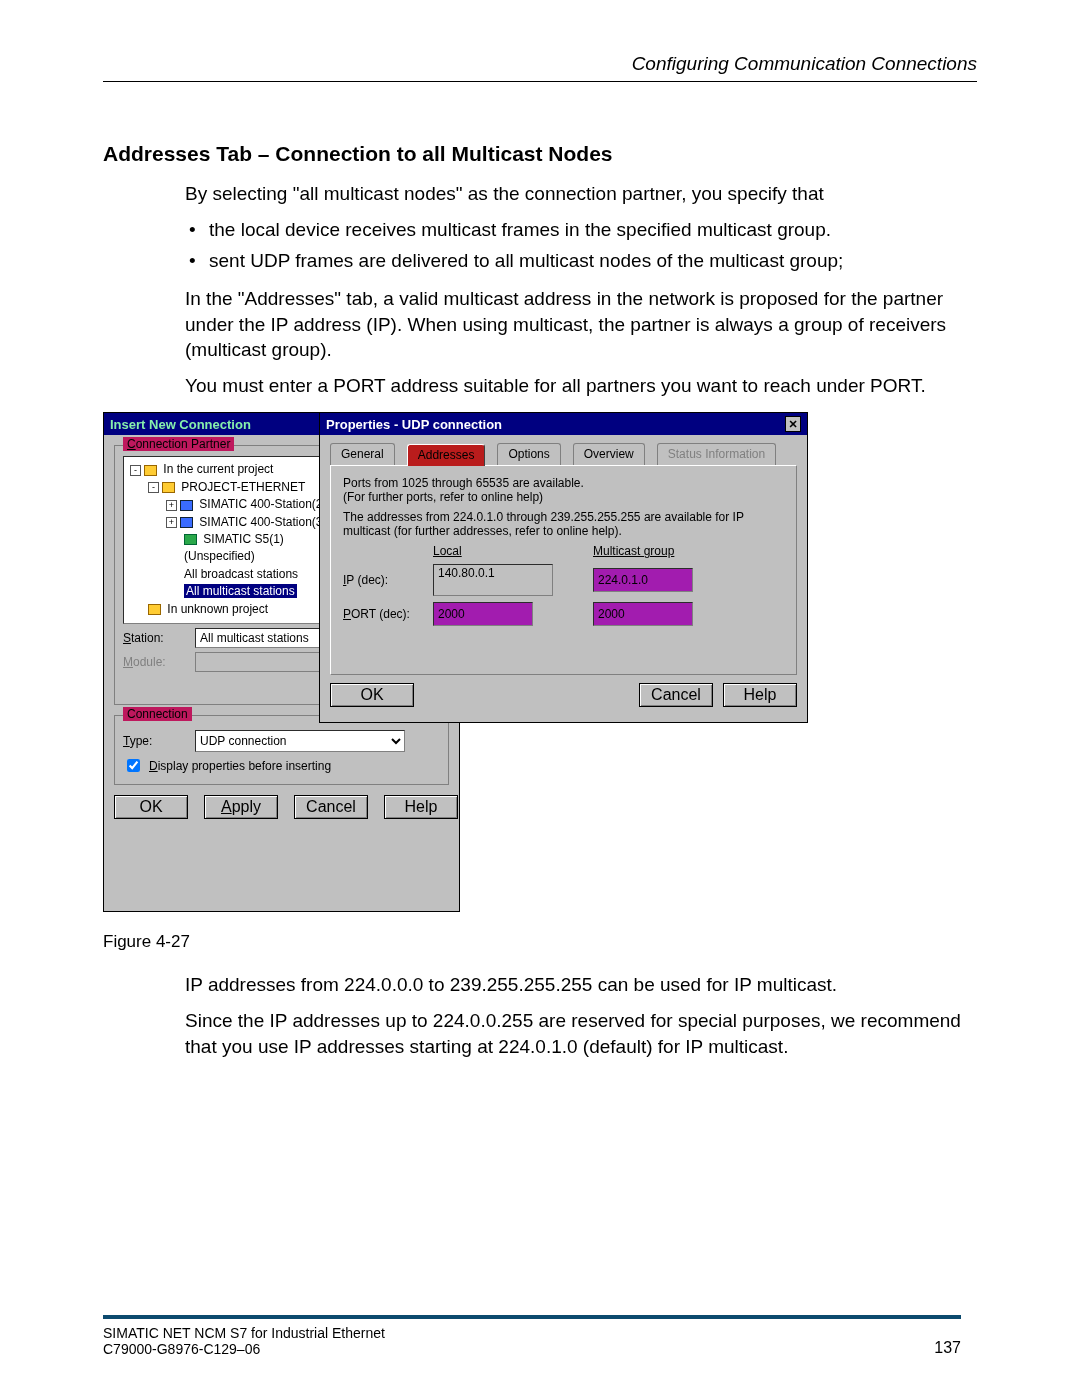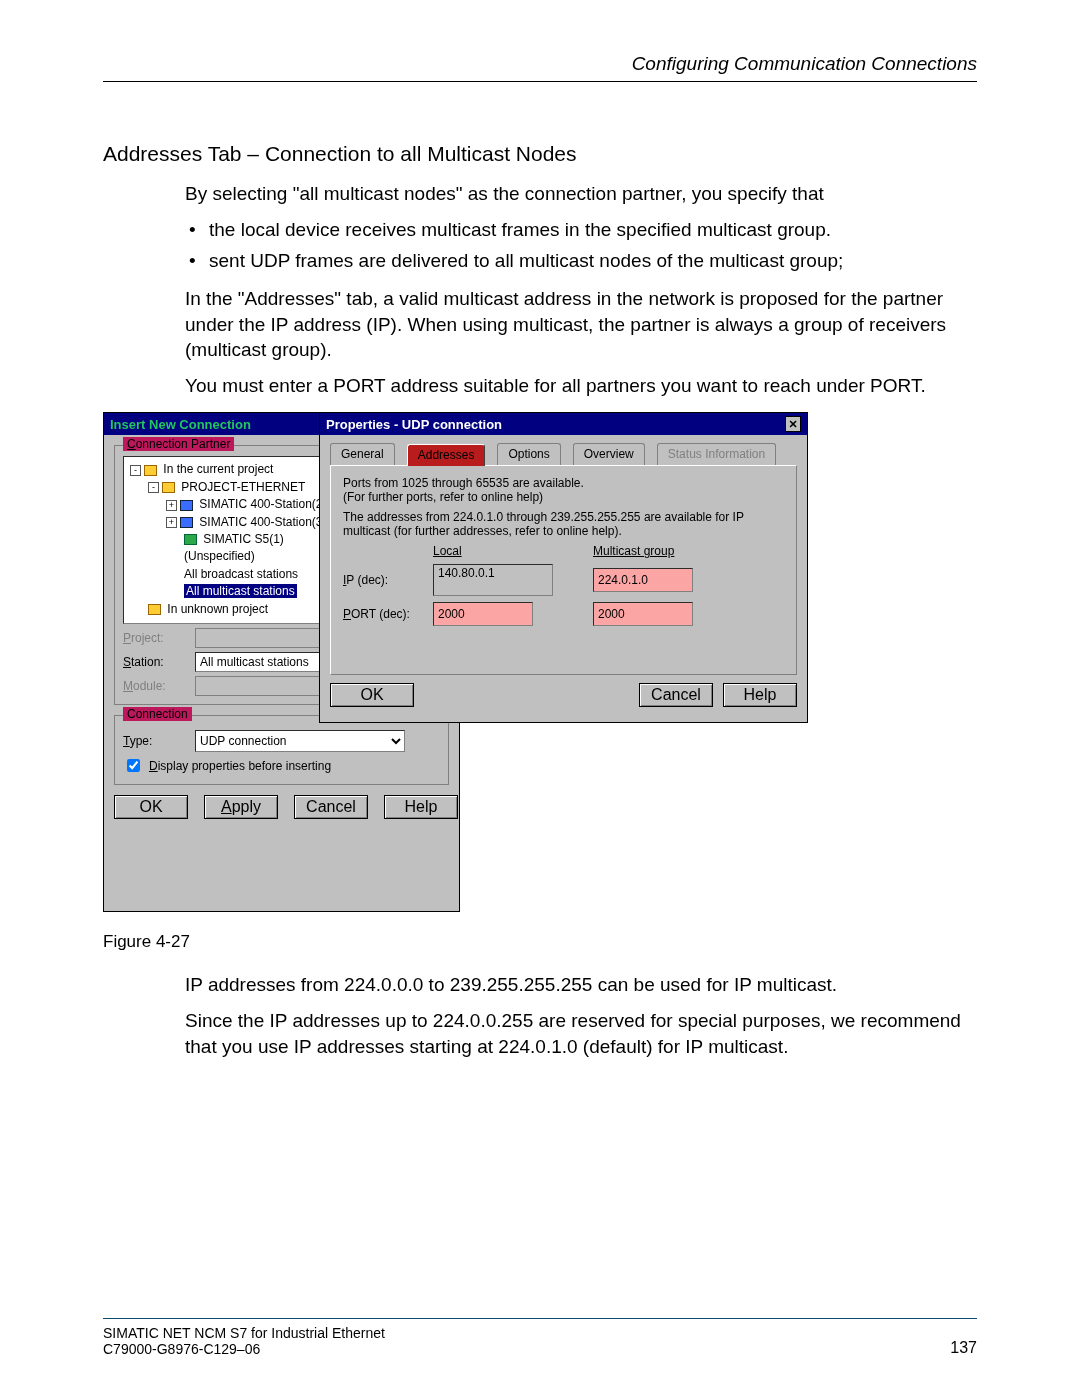--- a/index.html
+++ b/index.html
@@ -18,41 +18,41 @@
   .header-line {
     border-bottom: 1px solid #000;
     padding-bottom: 6px;
     text-align: right;
     font-style: italic;
     font-size: 19px;
     margin-bottom: 60px;
   }
   h1 {
     font-size: 21px;
-    font-weight: normal;
+    font-weight: bold;
     margin: 0 0 15px 0;
   }
   .body-text {
     margin-left: 82px;
     font-size: 19px;
     line-height: 1.35;
   }
   .body-text p { margin: 0 0 10px 0; }
   ul.body-list {
     list-style: none;
     padding-left: 0;
     margin: 8px 0 12px 0;
   }
   ul.body-list li { padding-left: 24px; position: relative; margin-bottom:6px; }
   ul.body-list li::before { content: "•"; position: absolute; left: 4px; }
   .caption { font-size: 17px; margin: 10px 0 20px 0; margin-left:0; }
   .footer {
     position: absolute;
-    left: 103px; right: 103px; bottom: 40px;
-    border-top: 1px solid #0c4a6e;
+    left: 103px; right: 119px; bottom: 40px;
+    border-top: 4px solid #0c4a6e;
     padding-top: 6px;
     font-size: 14px;
     display:flex; justify-content: space-between; align-items:flex-end;
   }
   .footer .pg { font-size: 16px; }
 
   
   .shot {
     position: relative;
     margin-top: 14px;
@@ -64,21 +64,21 @@
   .win-insert {
     position: absolute;
     left: 0; top: 0;
     width: 357px; height: 500px;
     background: #c0c0c0;
     border: 1px solid #000;
   }
   .titlebar {
     height: 22px;
     background: #000080;
-    color: #22c55e;
+    color: #86efac;
     padding: 3px 6px;
     font-weight: bold;
     font-size: 13px;
     display:flex; align-items:center; justify-content:space-between;
   }
   .titlebar.active{ color:#fff; }
   .close-x {
     width:16px; height:16px; background:#c0c0c0;
     border:1px solid #000; display:flex; align-items:center; justify-content:center;
     font-size:11px; font-weight:bold; color:#000;
@@ -159,21 +159,21 @@
     margin:0 10px 0 10px; border:1px solid #808080;
     border-top-color:#fff; border-left-color:#fff;
     background:#c0c0c0;
     padding:10px 12px 12px 12px;
     height: 210px;
   }
   .note { font-size:12px; margin:0 0 6px 0; }
   .addr-grid { display:grid; grid-template-columns: 90px 120px 40px 130px; row-gap:6px; column-gap:0; font-size:12px; margin-top:6px; align-items:center;}
   .addr-grid .hdr { font-size:12px; text-decoration:underline; }
   .addr-grid .local-val { background:#c0c0c0; border:1px inset #808080; height:32px; padding:1px 4px; font-size:12px;}
-  .addr-grid input { height:14px; font-size:12px; border:1px inset #808080; background:#fca5a5; padding:11px 4px; width:100px; }
+  .addr-grid input { height:14px; font-size:12px; border:1px inset #808080; background:#a21caf; padding:11px 4px; width:100px; }
   .props-buttons{ display:flex; gap:10px; margin:8px 10px 10px 10px; }
   .props-buttons .spacer{ flex:1; }
   u.mn { text-decoration: underline; }
 </style>
 </head>
 <body>
 
 <div class="page">
   <div class="header-line">Configuring Communication Connections</div>
 
@@ -202,24 +202,20 @@
           <span class="tree-line"><span class="ico ico-box">-</span><span class="ico ico-folder"></span> <span>In the current project</span></span>
           <span class="tree-line" style="padding-left:18px;"><span class="ico ico-box">-</span><span class="ico ico-folder"></span> <span>PROJECT-ETHERNET</span></span>
           <span class="tree-line" style="padding-left:36px;"><span class="ico ico-box">+</span><span class="ico ico-blue"></span> <span>SIMATIC 400-Station(2)</span></span>
           <span class="tree-line" style="padding-left:36px;"><span class="ico ico-box">+</span><span class="ico ico-blue"></span> <span>SIMATIC 400-Station(3)</span></span>
           <span class="tree-line" style="padding-left:54px;"><span class="ico ico-green"></span> <span>SIMATIC S5(1)</span></span>
           <span class="tree-line" style="padding-left:54px;"><span>(Unspecified)</span></span>
           <span class="tree-line" style="padding-left:54px;"><span>All broadcast stations</span></span>
           <span class="tree-line" style="padding-left:54px;"><span class="selected">All multicast stations</span></span>
           <span class="tree-line" style="padding-left:18px;"><span class="ico ico-folder"></span> <span>In unknown project</span></span>
         </div>
-        <div class="form-row">
-            <label><u class="mn">P</u>roject:</label>
-            <div class="val-box disabled"></div>
-          </div>
         <div class="form-row enabled">
             <label><u class="mn">S</u>tation:</label>
             <div class="val-box">All multicast stations</div>
           </div>
         <div class="form-row">
             <label><u class="mn">M</u>odule:</label>
             <div class="val-box disabled"></div>
           </div>
       </div>
 

